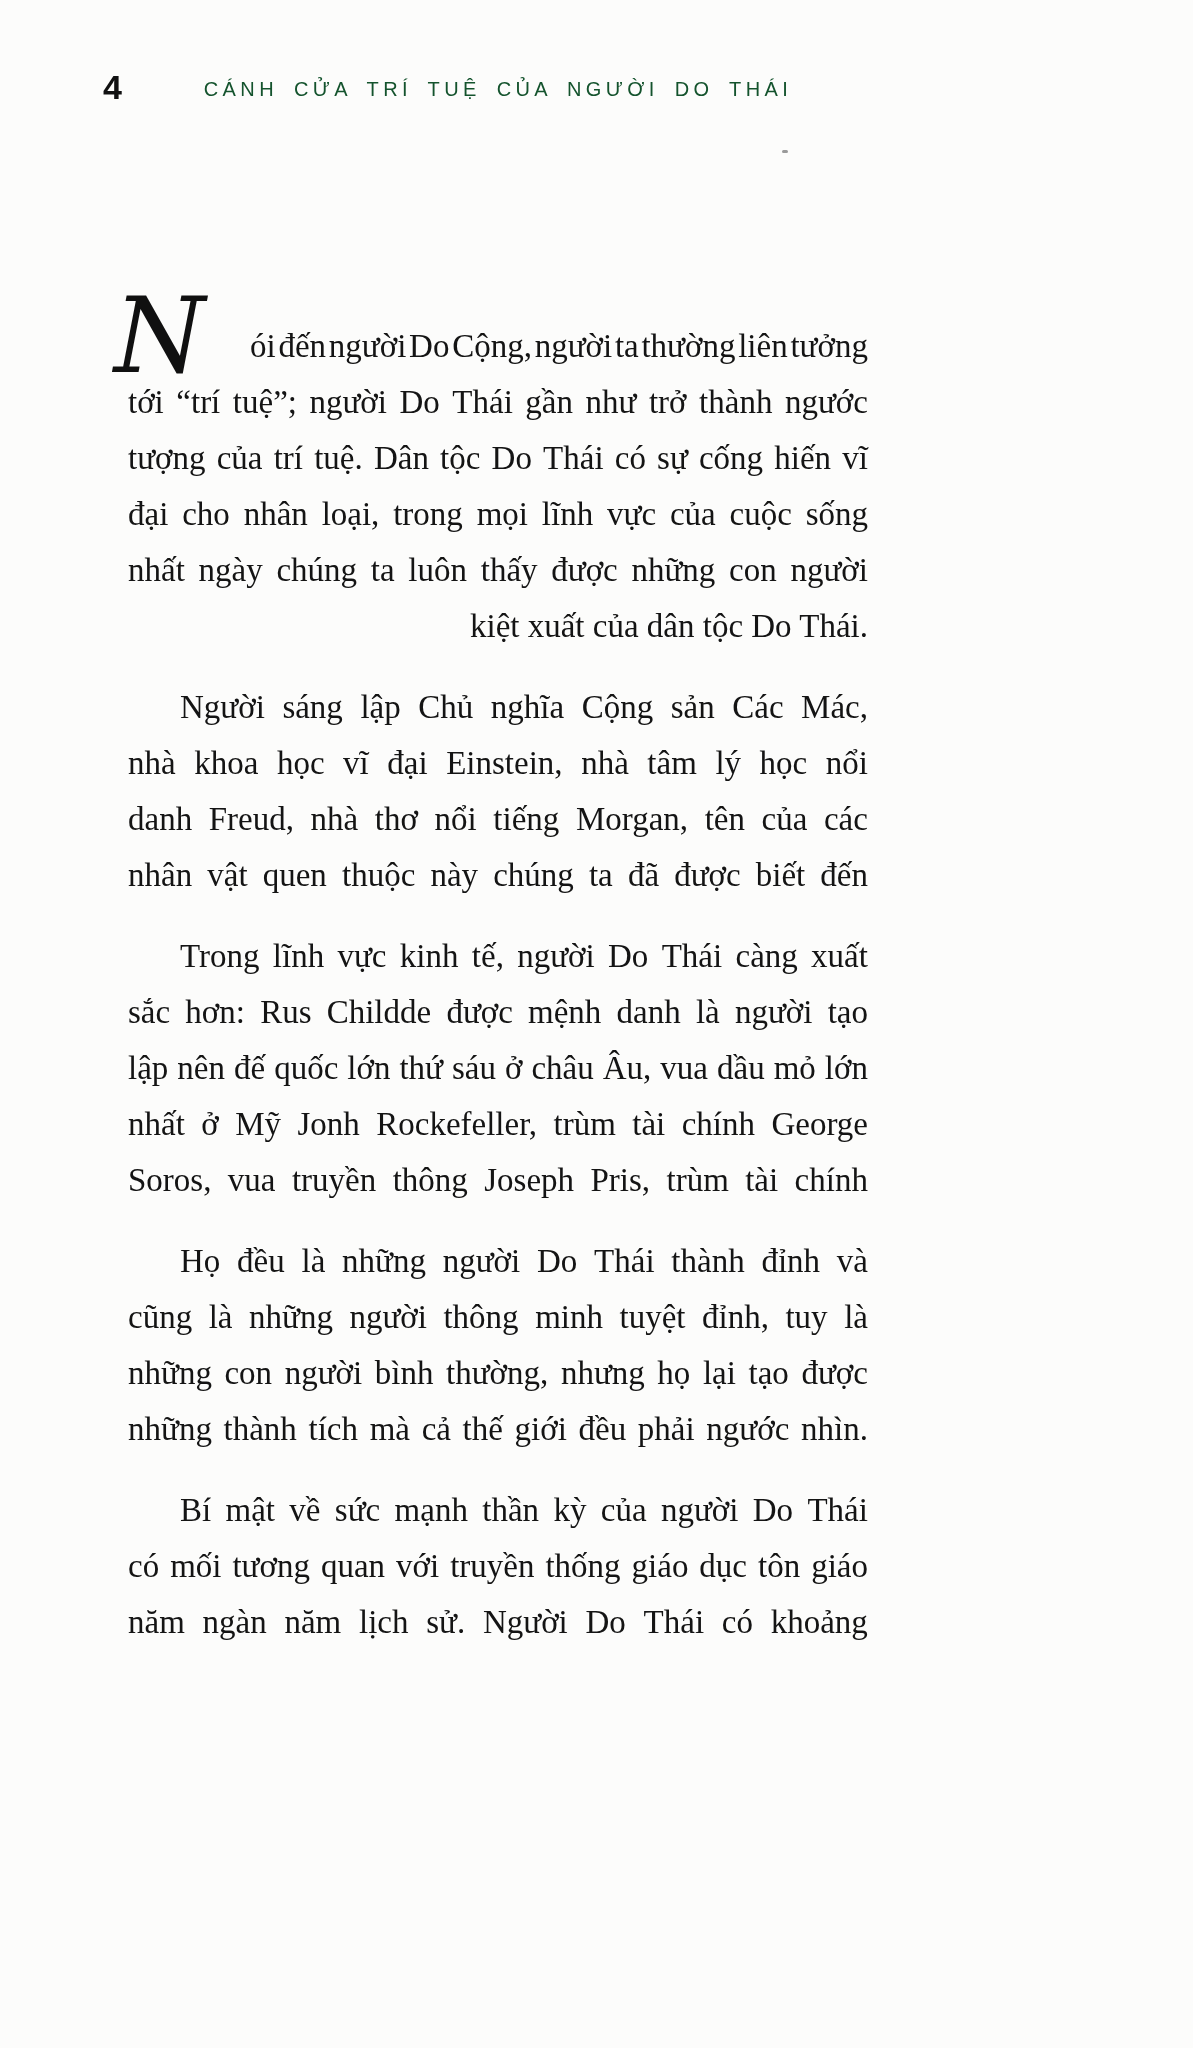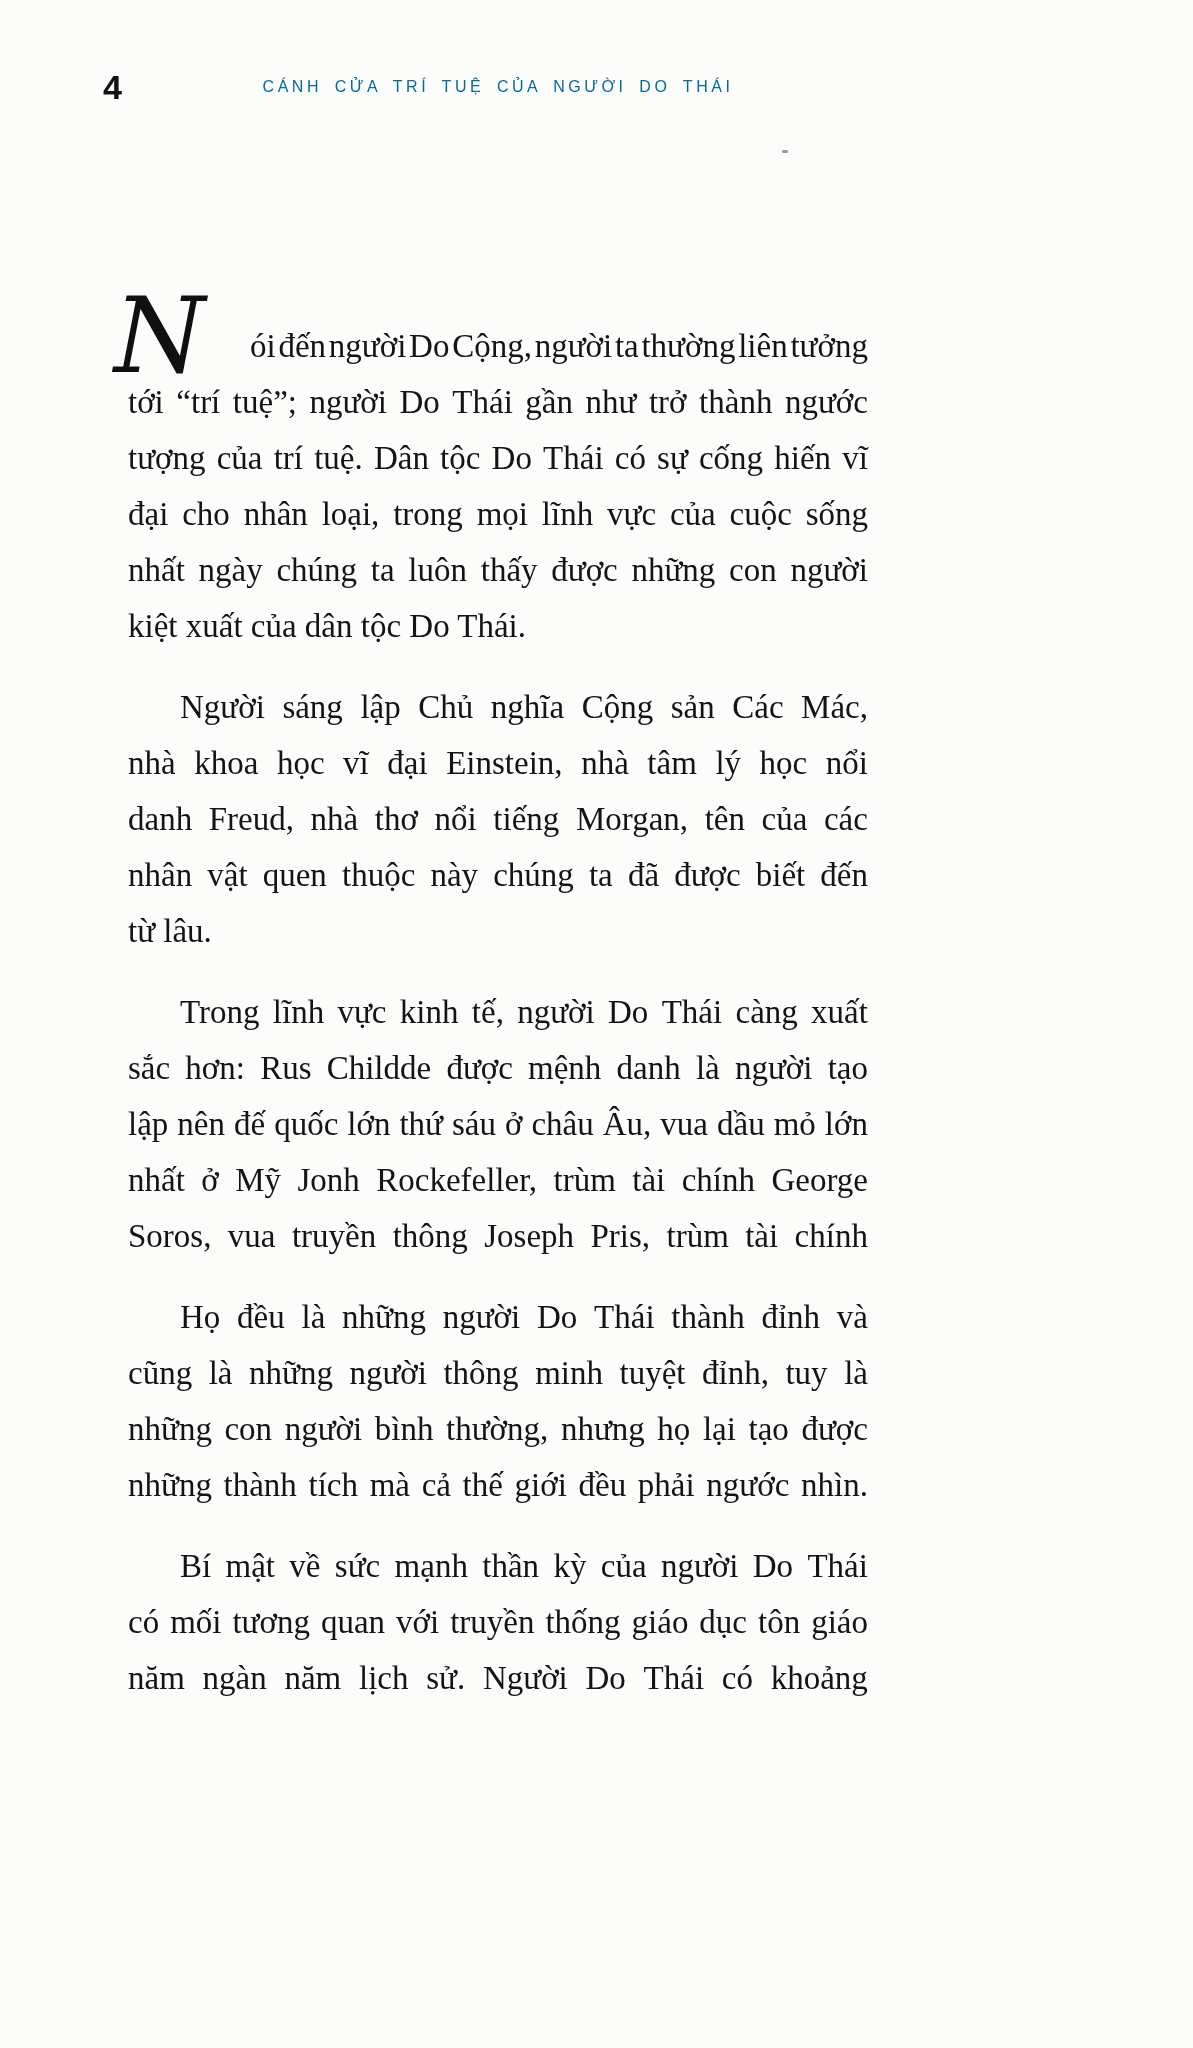--- a/index.html
+++ b/index.html
@@ -28,24 +28,24 @@
     color: #111;
   }
   .running-title {
     position: absolute;
     top: 78px;
     left: 128px;
     width: 740px;
     text-align: center;
     font-family: "Liberation Sans", sans-serif;
     font-weight: 400;
-    font-size: 16px;
+    font-size: 20px;
     letter-spacing: 0.22em;
     word-spacing: 0.30em;
-    color: #0369a1;
+    color: #14532d;
     white-space: nowrap;
   }
   .artifact {
     position: absolute;
     top: 150px;
     left: 782px;
     width: 6px;
     height: 3px;
     background: #9a9a9a;
     border-radius: 2px;
@@ -60,21 +60,21 @@
     line-height: 56px;
   }
   .para { margin: 0 0 25px 0; }
   .para:last-child { margin-bottom: 0; }
   .line { height: 56px; line-height: 56px; }
   .line.justify {
     display: flex;
     justify-content: space-between;
     align-items: baseline;
   }
-  .line.plain { white-space: nowrap; }
+  .line.plain { white-space: nowrap; text-align: right; }
   .line.indent { padding-left: 52px; }
   .word { white-space: nowrap; }
   .dc-word {
     position: relative;
     padding-left: 122px;
   }
   .dropcap {
     position: absolute;
     left: -14px;
     bottom: -14px;
@@ -206,21 +206,20 @@
           <span class="word">quen</span>
           <span class="word">thuộc</span>
           <span class="word">này</span>
           <span class="word">chúng</span>
           <span class="word">ta</span>
           <span class="word">đã</span>
           <span class="word">được</span>
           <span class="word">biết</span>
           <span class="word">đến</span>
         </div>
-        <div class="line plain">từ lâu.</div>
       </div>
       <div class="para">
         <div class="line justify indent">
           <span class="word">Trong</span>
           <span class="word">lĩnh</span>
           <span class="word">vực</span>
           <span class="word">kinh</span>
           <span class="word">tế,</span>
           <span class="word">người</span>
           <span class="word">Do</span>

